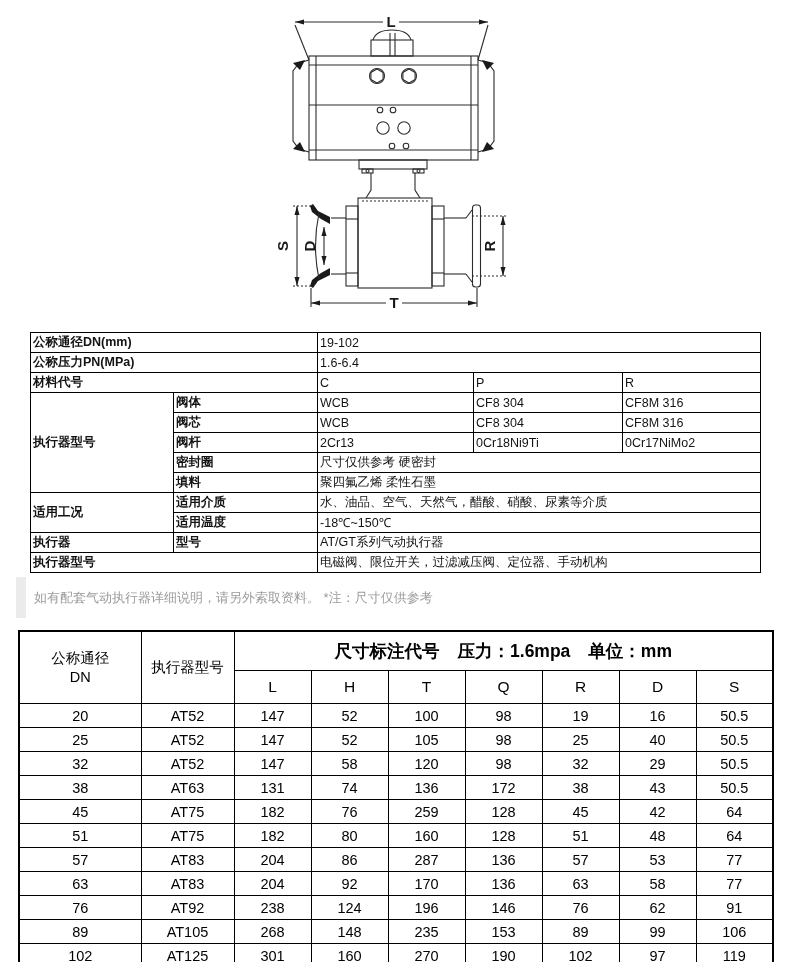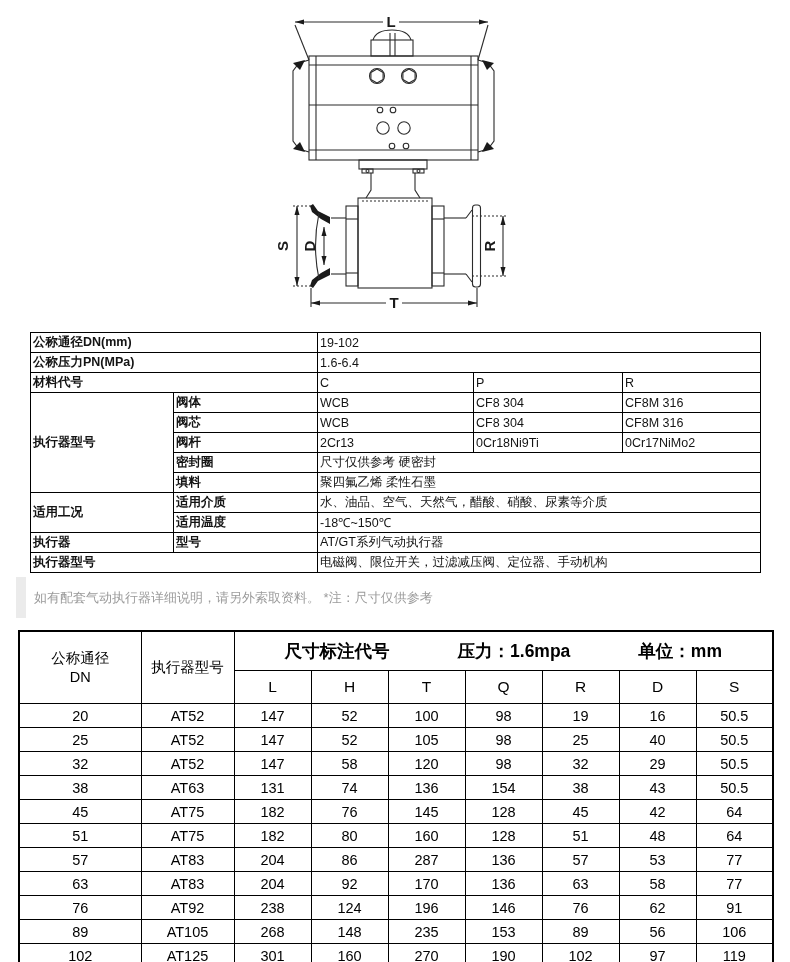--- a/index.html
+++ b/index.html
@@ -18,21 +18,21 @@
   
   .note-band{position:absolute;left:16px;top:577px;width:790px;height:41px;background:#ebebeb;}
   .note-box{position:absolute;left:10px;right:14px;top:0;bottom:0;background:#fff;
             display:flex;align-items:center;padding-left:8px;font-size:13px;color:#9b9b9b;}
   
   .dims-table{position:absolute;left:18px;top:630px;width:754px;border-collapse:collapse;
               table-layout:fixed;border:2px solid #000;font-size:14.5px;color:#000;}
   .dims-table th,.dims-table td{border:1px solid #000;text-align:center;font-weight:400;}
   .dims-table th.corner{font-size:14.5px;line-height:1.25;}
   .dims-table th.title-cell{height:36px;font-size:17.5px;font-weight:600;}
-  .title-flex{display:flex;justify-content:center;gap:68px;align-items:center;}
+  .title-flex{display:flex;justify-content:center;gap:18px;align-items:center;}
   .dims-table tr.sub th{height:30px;font-size:15.5px;}
   .dims-table tbody td{height:21px;}
 </style>
 </head>
 <body>
 
 <div class="page">
 
   <svg class="drawing" viewBox="0 0 790 332">
     <g stroke="#2b2b2b" stroke-width="1.1" fill="none">
@@ -300,31 +300,31 @@
           <td>32</td>
           <td>29</td>
           <td>50.5</td>
         </tr>
         <tr>
           <td>38</td>
           <td>AT63</td>
           <td>131</td>
           <td>74</td>
           <td>136</td>
-          <td>154</td>
+          <td>172</td>
           <td>38</td>
           <td>43</td>
           <td>50.5</td>
         </tr>
         <tr>
           <td>45</td>
           <td>AT75</td>
           <td>182</td>
           <td>76</td>
-          <td>145</td>
+          <td>259</td>
           <td>128</td>
           <td>45</td>
           <td>42</td>
           <td>64</td>
         </tr>
         <tr>
           <td>51</td>
           <td>AT75</td>
           <td>182</td>
           <td>80</td>
@@ -368,21 +368,21 @@
           <td>91</td>
         </tr>
         <tr>
           <td>89</td>
           <td>AT105</td>
           <td>268</td>
           <td>148</td>
           <td>235</td>
           <td>153</td>
           <td>89</td>
-          <td>56</td>
+          <td>99</td>
           <td>106</td>
         </tr>
         <tr>
           <td>102</td>
           <td>AT125</td>
           <td>301</td>
           <td>160</td>
           <td>270</td>
           <td>190</td>
           <td>102</td>

